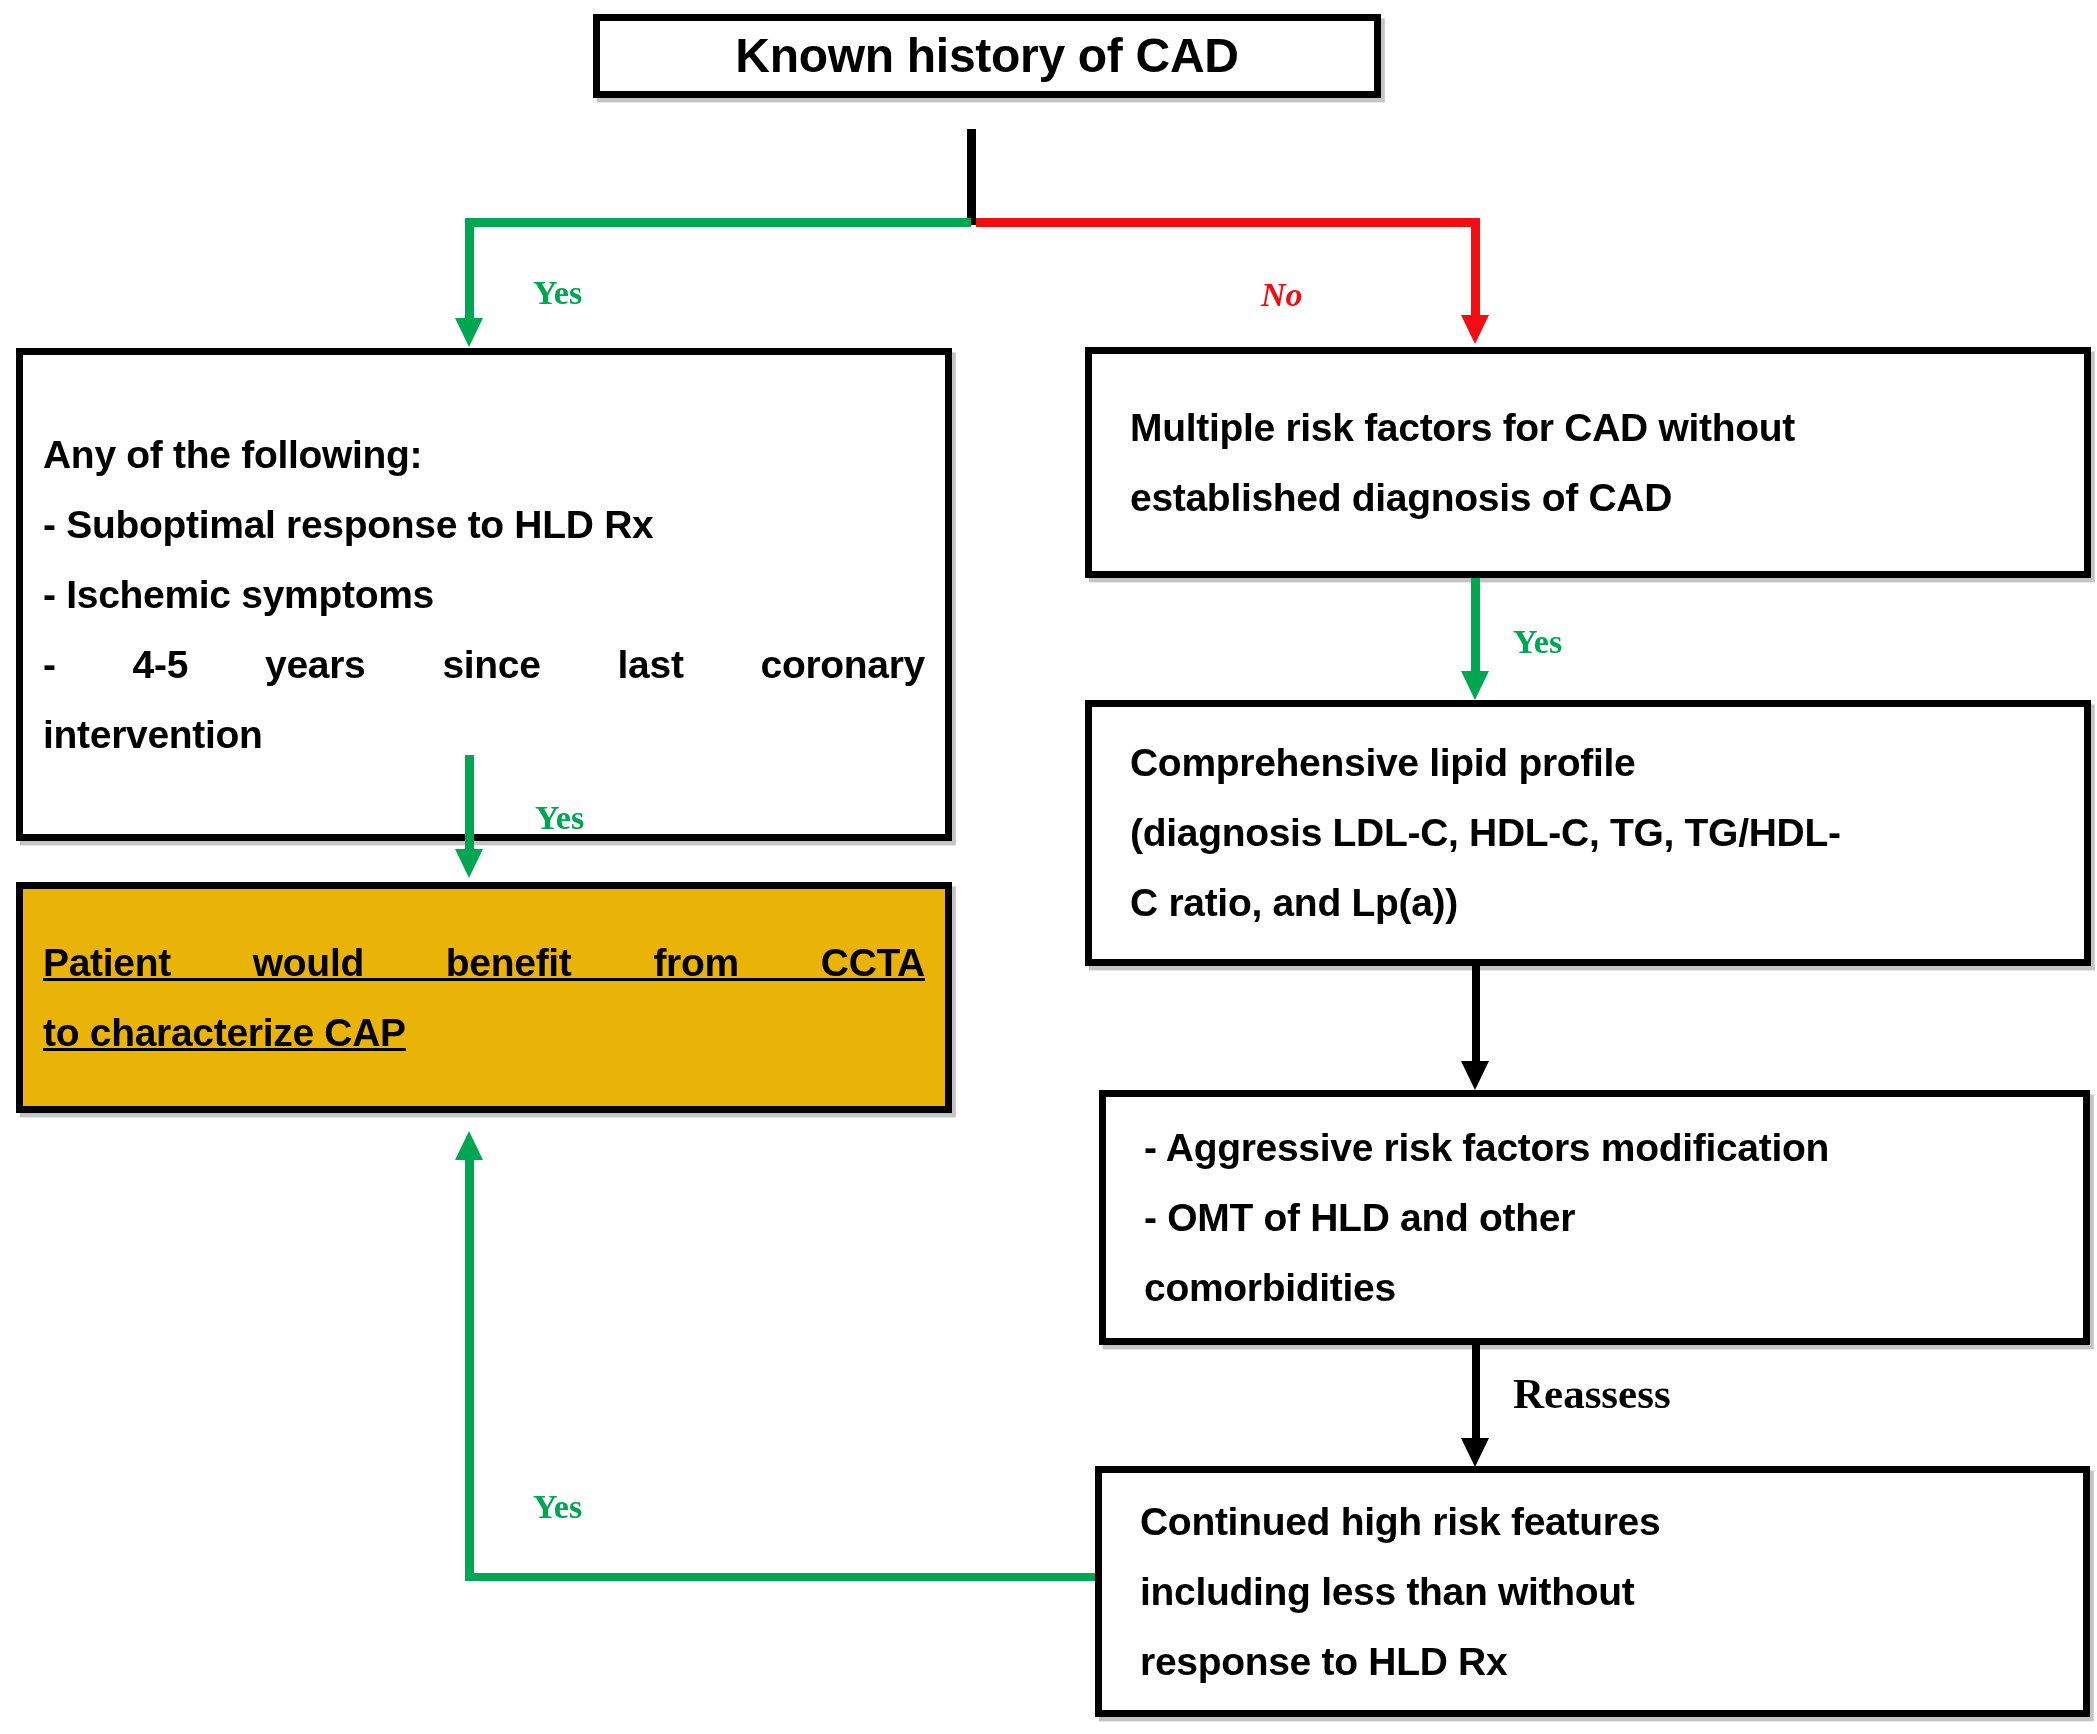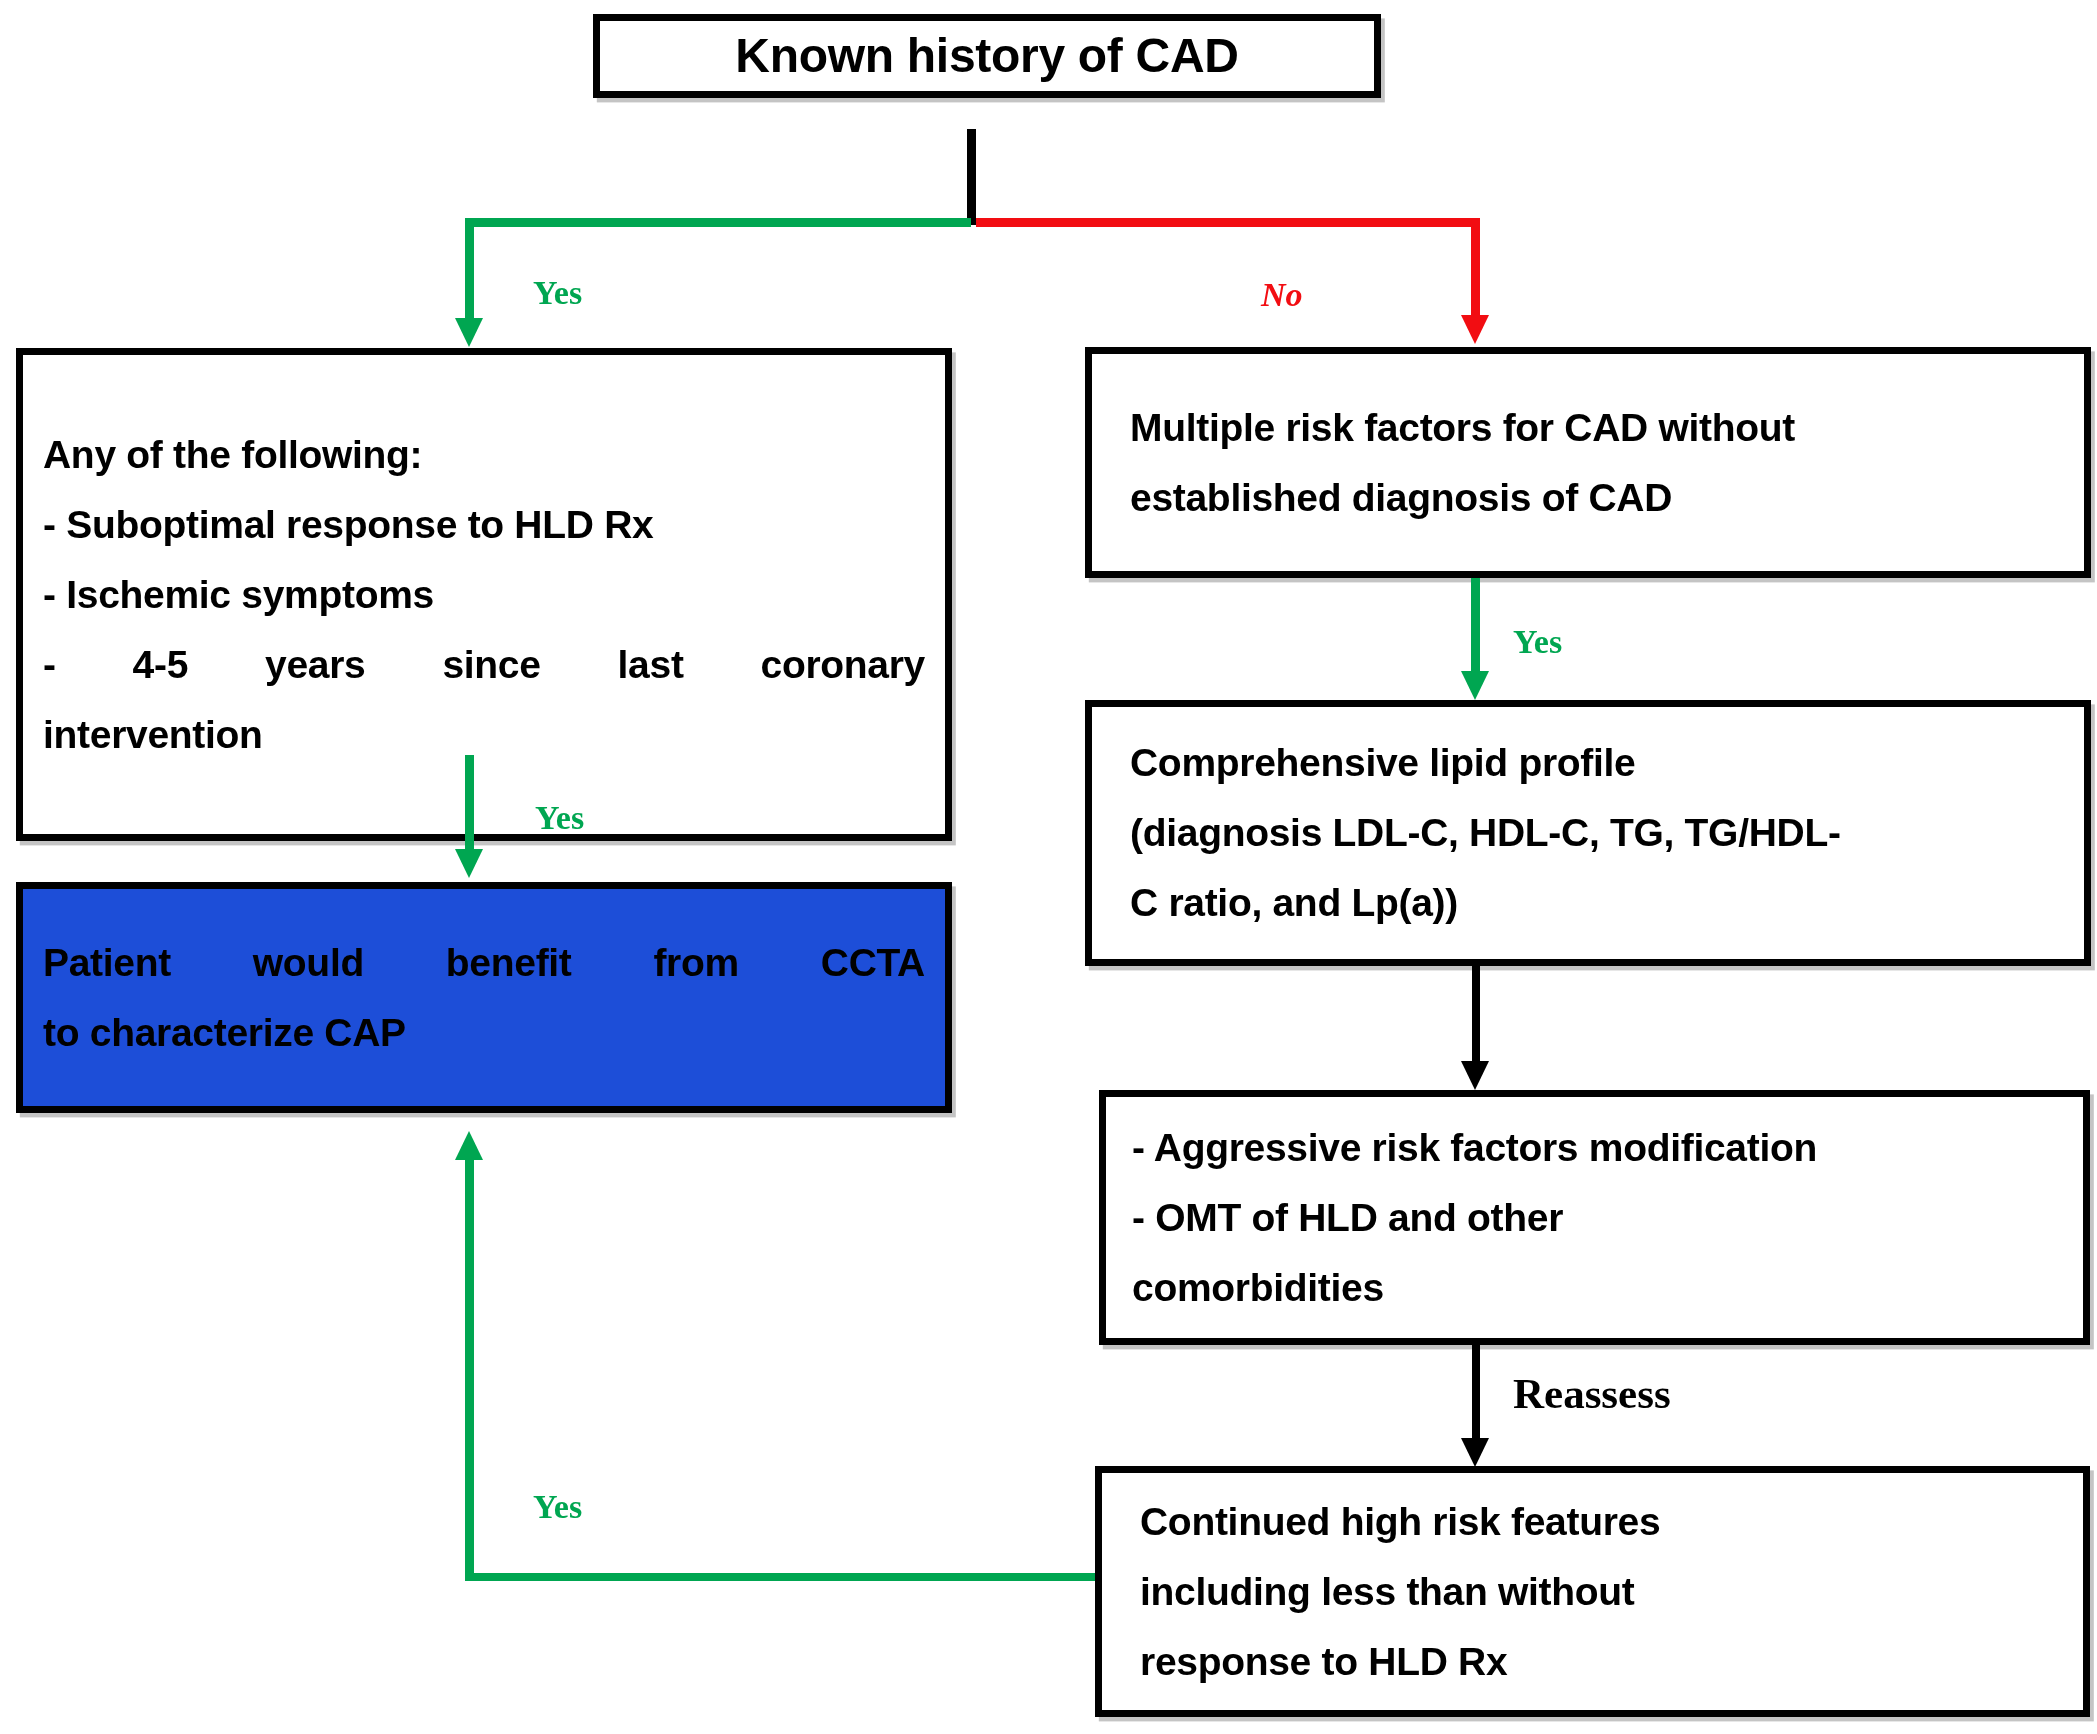--- a/index.html
+++ b/index.html
@@ -18,24 +18,24 @@
   .ah.down-green{border-top:29px solid #00a651;}
   .ah.down-red{border-top:29px solid #f20d12;}
   .ah.down-black{border-top:29px solid #000;}
   .ah.up-green{border-bottom:29px solid #00a651;}
   .lbl{position:absolute;font-family:"Liberation Serif",serif;font-weight:700;font-size:34px;line-height:50px;}
   .lbl.g{color:#00a651;}
   .lbl.r{color:#f20d12;font-style:italic;}
   .lbl.k{color:#000;font-size:43px;line-height:43px;}
   #node-known-cad{left:593px;top:14px;width:788px;height:84px;align-items:center;font-size:48px;}
   #node-criteria{left:16px;top:348px;width:936px;height:493px;padding:0 20px;}
-  #node-outcome{left:16px;top:882px;width:936px;height:231px;padding:0 20px;background:#1d4ed8;}
+  #node-outcome{left:16px;top:882px;width:936px;height:231px;padding:0 20px;background:#eab308;text-decoration:underline;}
   #node-risk-factors{left:1085px;top:347px;width:1006px;height:231px;padding:0 38px;}
   #node-lipid-profile{left:1085px;top:700px;width:1006px;height:266px;padding:8px 38px;}
-  #node-management{left:1099px;top:1090px;width:991px;height:255px;padding:0 26px;}
+  #node-management{left:1099px;top:1090px;width:991px;height:255px;padding:0 38px;}
   #node-high-risk{left:1095px;top:1466px;width:995px;height:251px;padding:0 38px;}
 </style>
 </head>
 <body>
 
 <div id="canvas">
 
   <div class="box" id="node-known-cad">
     <div class="ln" style="text-align:center;">Known history of CAD</div>
   </div>

